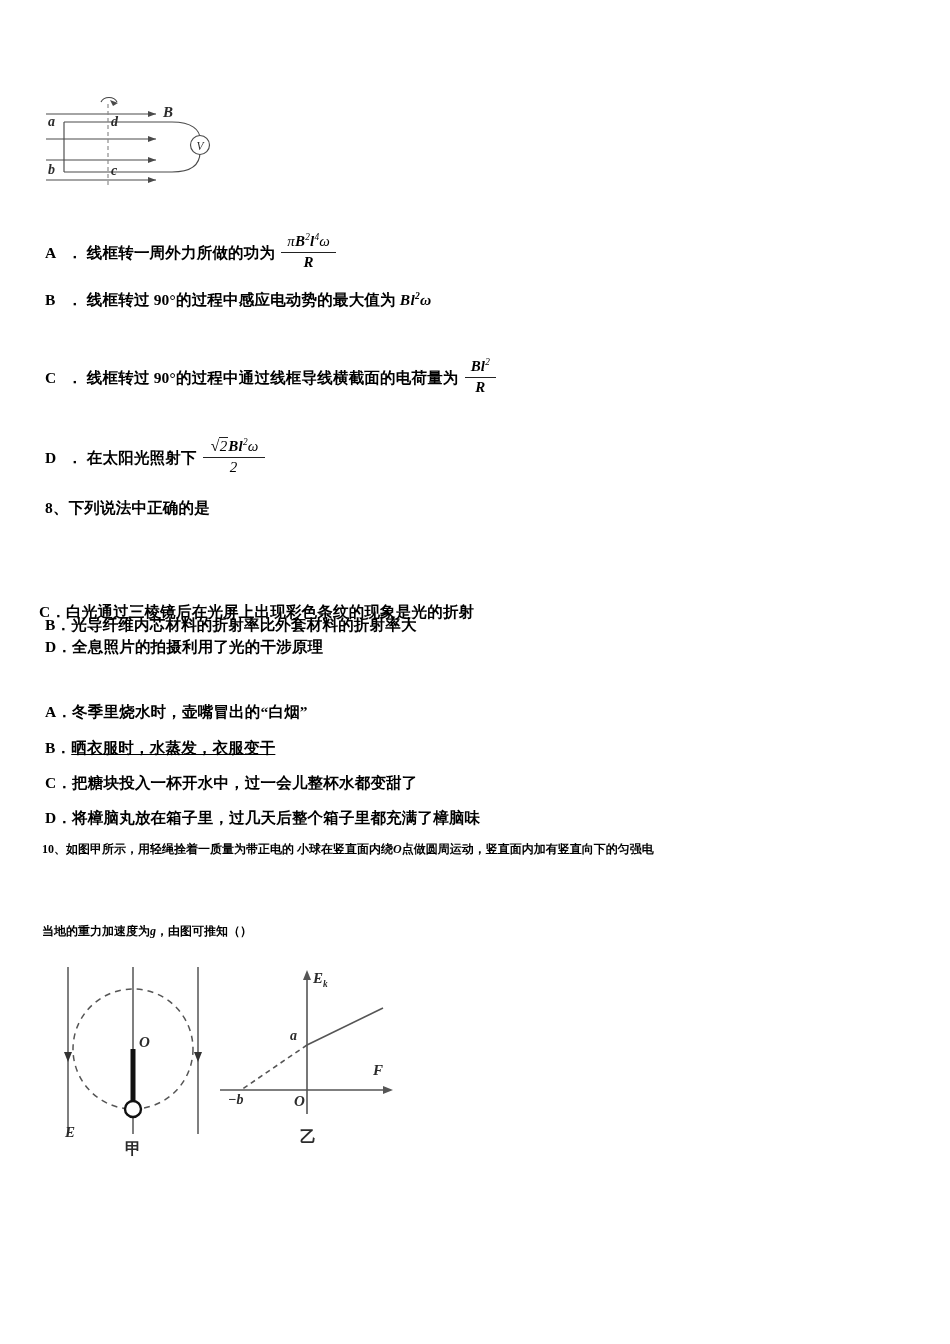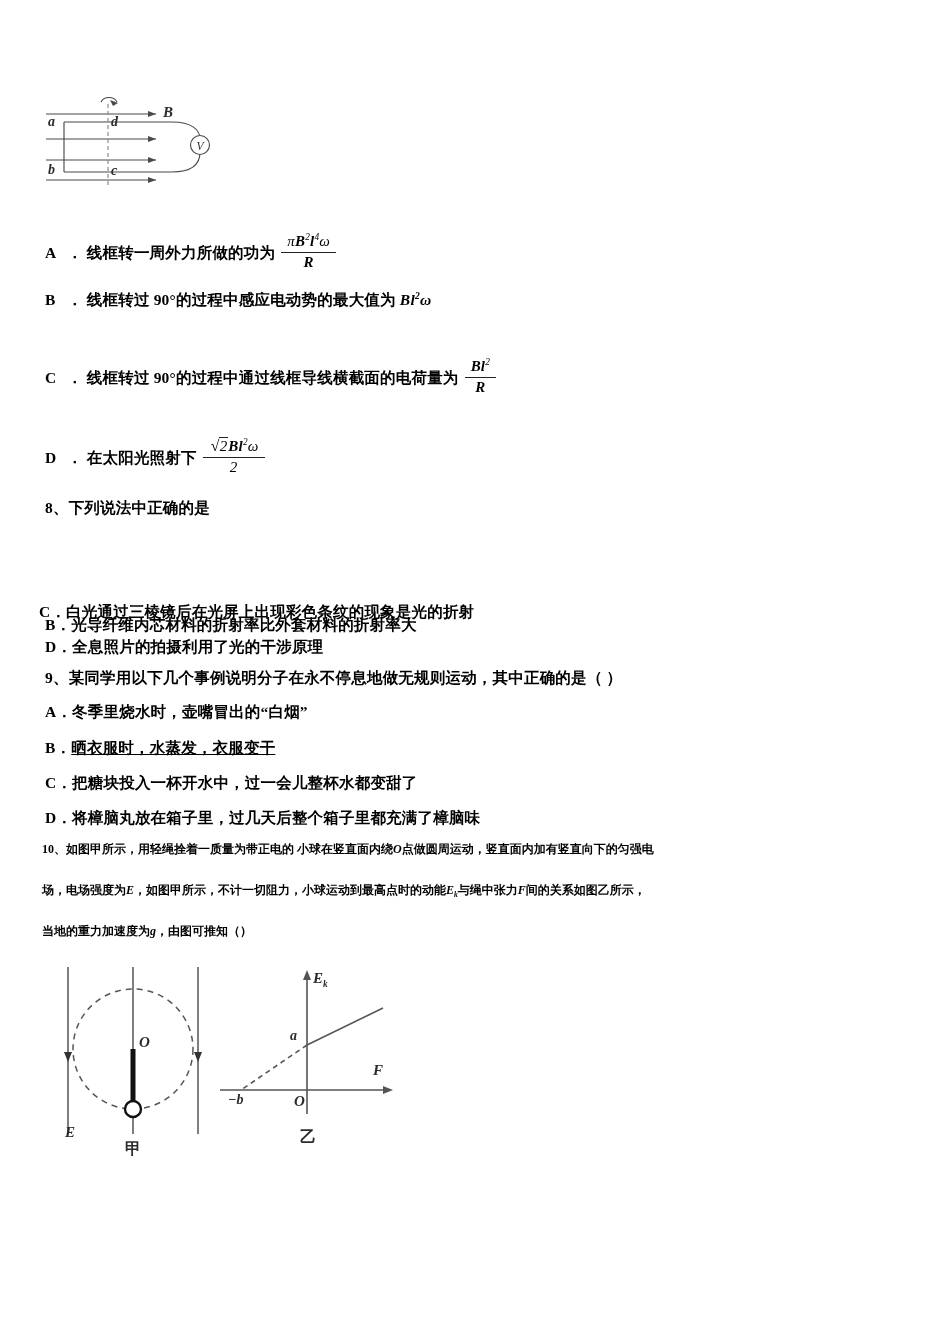--- a/index.html
+++ b/index.html
@@ -201,40 +201,36 @@
   <div class="opt" style="left:45px; top:569px;margin-top:48px;">
     <span class="lab">B．</span><span>光导纤维内芯材料的折射率比外套材料的折射率大</span>
   </div>
   <div class="opt" style="left:39px; top:604px;text-align:right;">
     <span class="lab">C．</span><span>白光通过三棱镜后在光屏上出现彩色条纹的现象是光的折射</span>
   </div>
   <div class="opt" style="left:45px; top:639px;">
     <span class="lab">D．</span><span>全息照片的拍摄利用了光的干涉原理</span>
   </div>
 
-  <div class="qline" style="left:45px; top:670px;">9、某同学用以下几个事例说明分子在永不停息地做无规则运动，其中正确的是（      ）</div>
 
   <div class="opt" style="left:45px; top:704px;">
     <span class="lab">A．</span><span>冬季里烧水时，壶嘴冒出的“白烟”</span>
   </div>
   <div class="opt" style="left:45px; top:740px;text-decoration:underline;">
     <span class="lab">B．</span><span>晒衣服时，水蒸发，衣服变干</span>
   </div>
   <div class="opt" style="left:45px; top:775px;">
     <span class="lab">C．</span><span>把糖块投入一杯开水中，过一会儿整杯水都变甜了</span>
   </div>
   <div class="opt" style="left:45px; top:810px;">
     <span class="lab">D．</span><span>将樟脑丸放在箱子里，过几天后整个箱子里都充满了樟脑味</span>
   </div>
 
   <div class="q10line" style="left:42px; top:843px;">
     <span>10、如图甲所示，用轻绳拴着一质量为带正电的 小球在竖直面内绕</span><span class="mi">O</span><span>点做圆周运动，竖直面内加有竖直向下的匀强电</span>
-  </div>
-  <div class="q10line" style="left:42px; top:884px;">
-    <span>场，电场强度为</span><span class="mi">E</span><span>，如图甲所示，不计一切阻力，小球运动到最高点时的动能</span><span class="mi">E</span><sub class="e">k</sub><span>与绳中张力</span><span class="mi">F</span><span>间的关系如图乙所示，</span>
   </div>
   <div class="q10line" style="left:42px; top:925px;">
     <span>当地的重力加速度为</span><span class="mi">g</span><span>，由图可推知（）</span>
   </div>
 
   <div class="fig" style="left:55px; top:952px; width:160px; height:200px;">
     <svg width="160" height="200" viewBox="0 0 160 200">
       <g stroke="#555" stroke-width="1.5" fill="none">
 
         <line x1="13" y1="15" x2="13" y2="182"></line>

